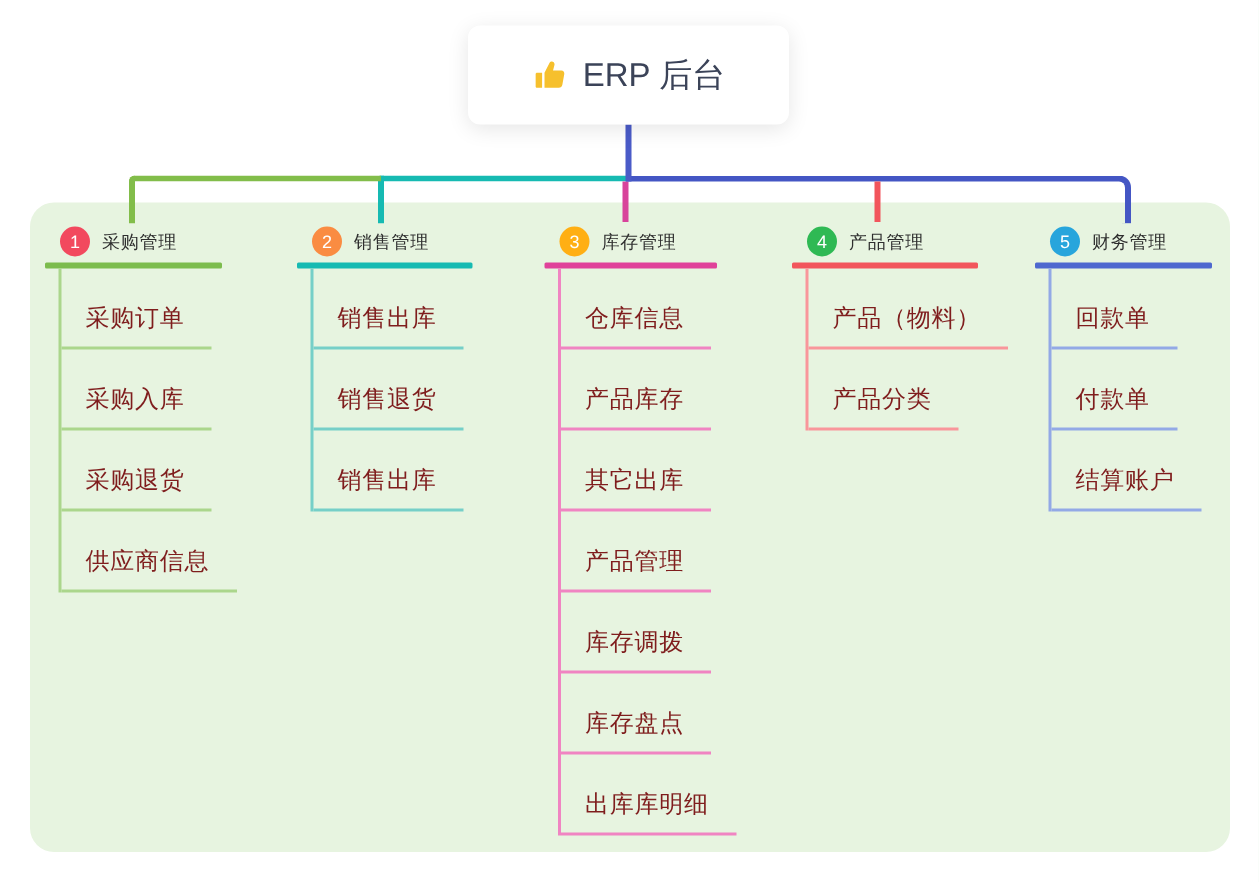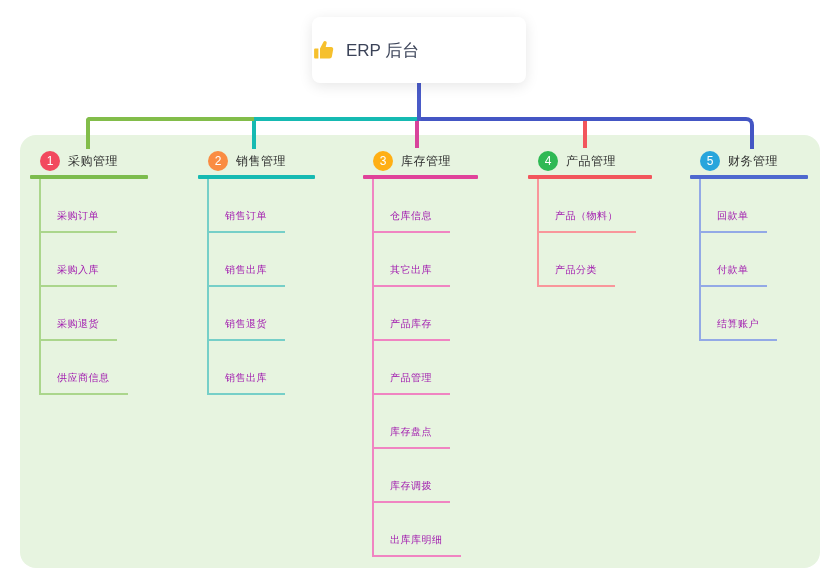--- a/index.html
+++ b/index.html
@@ -3,22 +3,22 @@
 <meta charset="utf-8">
 <style>
   html,body{margin:0;padding:0;background:#ffffff;font-family:"Liberation Sans","DejaVu Sans",sans-serif;}
   #canvas{position:relative;width:839px;height:588px;background:#ffffff;overflow:hidden;}
 
   
   .panel{position:absolute;left:20px;top:135px;width:800px;height:433px;background:#e7f4e0;border-radius:16px;}
 
   
   .root-card{position:absolute;left:312px;top:17px;width:214px;height:66px;background:#ffffff;
-    border-radius:8px;box-shadow:0 3px 14px rgba(0,0,0,0.10);display:flex;align-items:center;justify-content:flex-start;
-    font-size:17px;color:#3b4358;cursor:default;}
+    border-radius:8px;box-shadow:0 3px 14px rgba(0,0,0,0.10);display:flex;align-items:center;justify-content:center;
+    font-size:22px;color:#3b4358;cursor:default;}
   .root-card .ticon{margin-right:10px;display:flex;align-items:center;}
 
   
   .seg{position:absolute;box-sizing:border-box;}
   .seg-green{left:86px;top:117px;width:168px;height:32px;border-top:4px solid #82bd4a;border-left:4px solid #82bd4a;border-top-left-radius:4px;}
   .seg-teal{left:252px;top:117px;width:167px;height:32px;border-top:4px solid #16bab2;border-left:4px solid #16bab2;border-top-left-radius:2px;}
   .seg-blue{left:417px;top:117px;width:337px;height:32px;border-top:4px solid #4456c4;border-right:4px solid #4456c4;border-top-right-radius:8px;}
   .drop{position:absolute;width:4px;}
   .drop-root{left:417px;top:83px;height:38px;background:#4a5bc8;}
   .drop-magenta{left:415px;top:121px;height:27px;background:#d8439b;}
@@ -46,21 +46,21 @@
   .b4 .badge{background:#2fb954;}
   .b5 .badge{background:#27a5dc;}
 
   .children{margin-left:9px;border-left:2px solid;}
   .b1 .children{border-color:#abd68c;}
   .b2 .children{border-color:#76cfc8;}
   .b3 .children{border-color:#f084c2;font-family:Liberation Mono, monospace;}
   .b4 .children{border-color:#f9969b;}
   .b5 .children{border-color:#93a9e6;}
   .child{height:54px;display:flex;align-items:flex-end;cursor:default;}
-  .child-label{display:inline-block;font-size:10px;color:#a21caf;white-space:nowrap;
+  .child-label{display:inline-block;font-size:16px;color:#7f1d1d;white-space:nowrap;
     padding:0 18px 8px 16px;border-bottom:2px solid;letter-spacing:0.5px;}
   .b1 .child-label{border-color:#abd68c;}
   .b2 .child-label{border-color:#76cfc8;}
   .b3 .child-label{border-color:#f084c2;}
   .b4 .child-label{border-color:#f9969b;}
   .b5 .child-label{border-color:#93a9e6;}
 </style>
 </head>
 <body>
 
@@ -108,23 +108,20 @@
   </div>
 
   <div class="branch b2">
     <div class="branch-header">
       <span class="badge">2</span>
       <span class="btitle">销售管理</span>
     </div>
     <div class="b-underline"></div>
     <div class="children">
       <div class="child">
-          <span class="child-label">销售订单</span>
-        </div>
-      <div class="child">
           <span class="child-label">销售出库</span>
         </div>
       <div class="child">
           <span class="child-label">销售退货</span>
         </div>
       <div class="child">
           <span class="child-label">销售出库</span>
         </div>
     </div>
   </div>
@@ -133,33 +130,33 @@
     <div class="branch-header">
       <span class="badge">3</span>
       <span class="btitle">库存管理</span>
     </div>
     <div class="b-underline"></div>
     <div class="children">
       <div class="child">
           <span class="child-label">仓库信息</span>
         </div>
       <div class="child">
-          <span class="child-label">其它出库</span>
+          <span class="child-label">产品库存</span>
         </div>
       <div class="child">
-          <span class="child-label">产品库存</span>
+          <span class="child-label">其它出库</span>
         </div>
       <div class="child">
           <span class="child-label">产品管理</span>
         </div>
       <div class="child">
-          <span class="child-label">库存盘点</span>
+          <span class="child-label">库存调拨</span>
         </div>
       <div class="child">
-          <span class="child-label">库存调拨</span>
+          <span class="child-label">库存盘点</span>
         </div>
       <div class="child">
           <span class="child-label">出库库明细</span>
         </div>
     </div>
   </div>
 
   <div class="branch b4">
     <div class="branch-header">
       <span class="badge">4</span>

